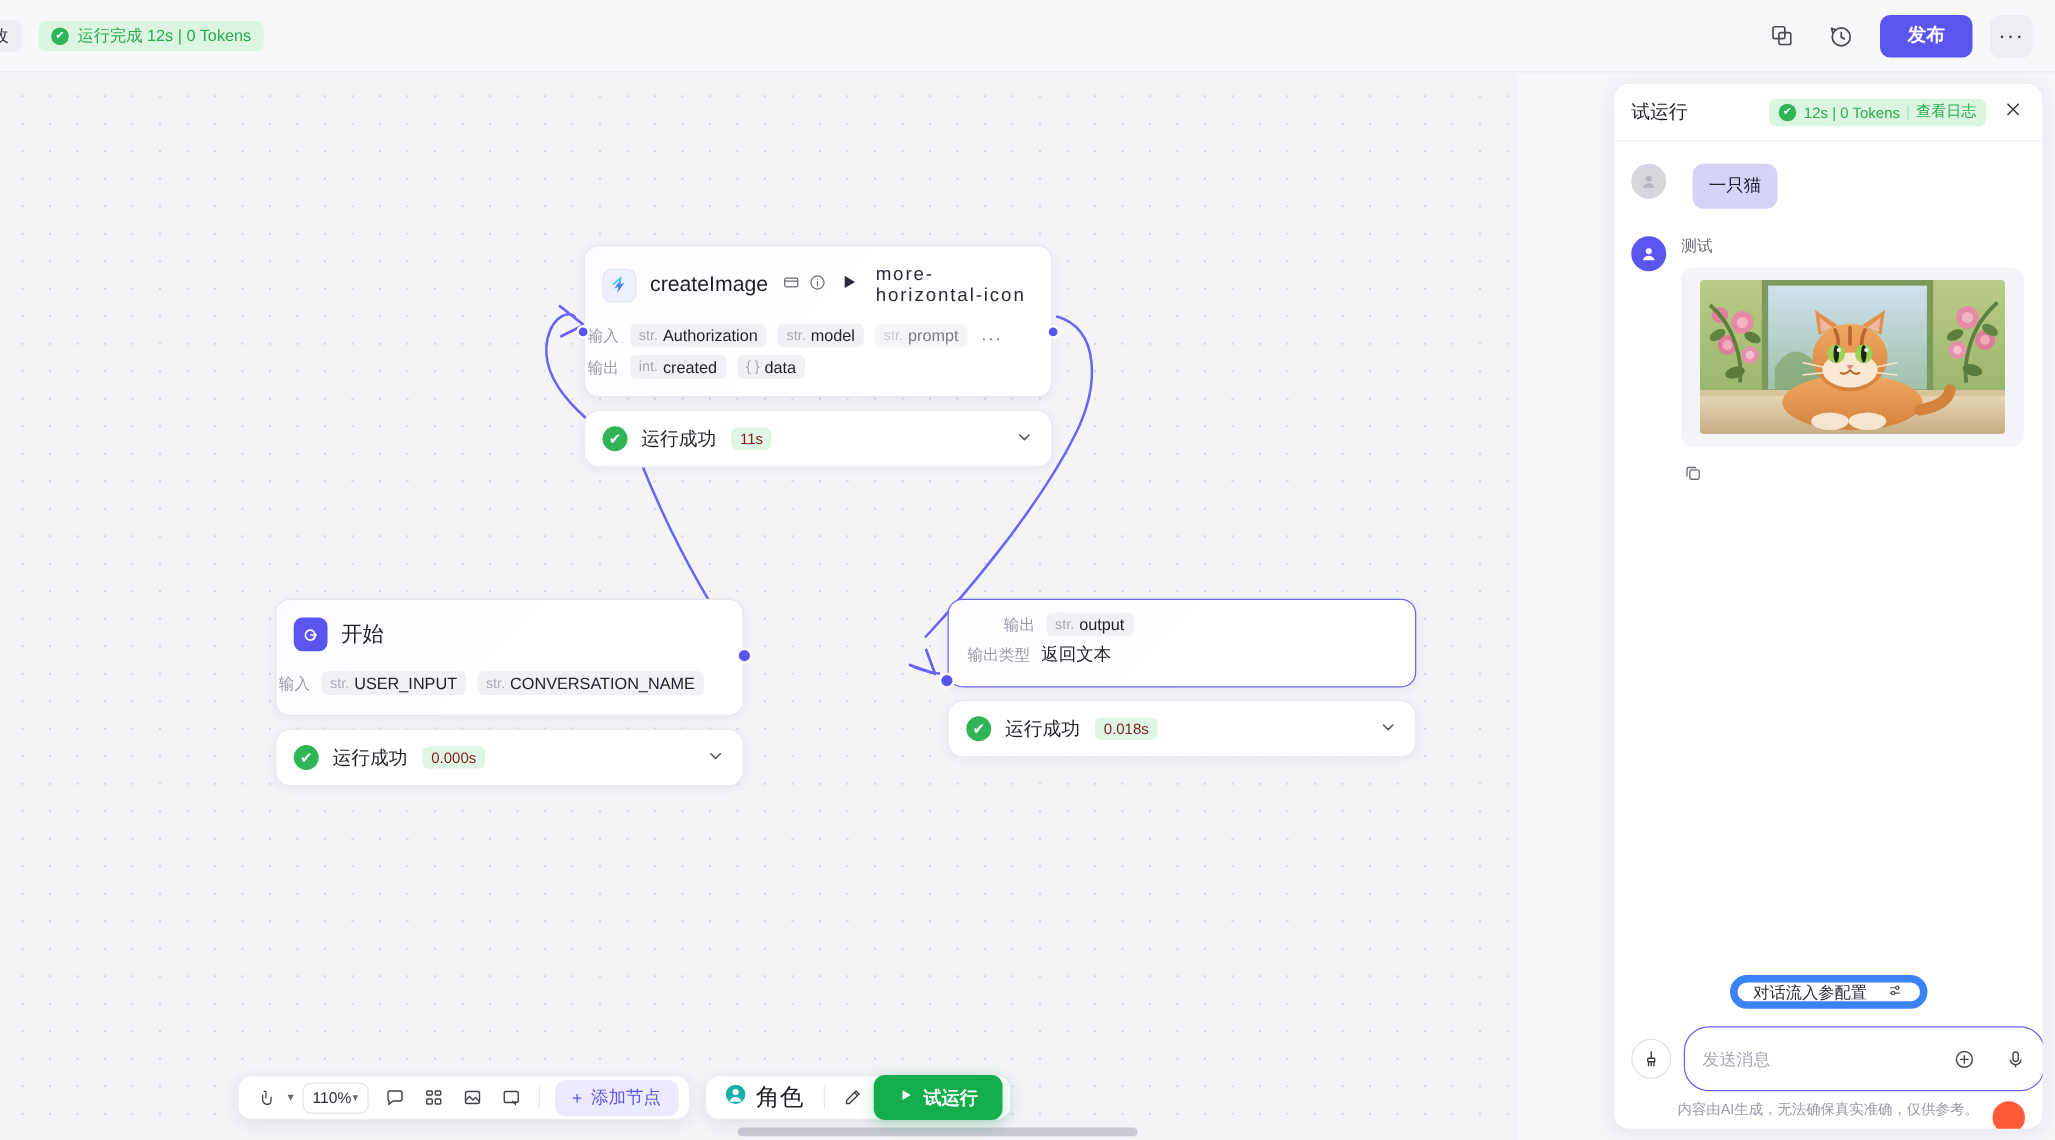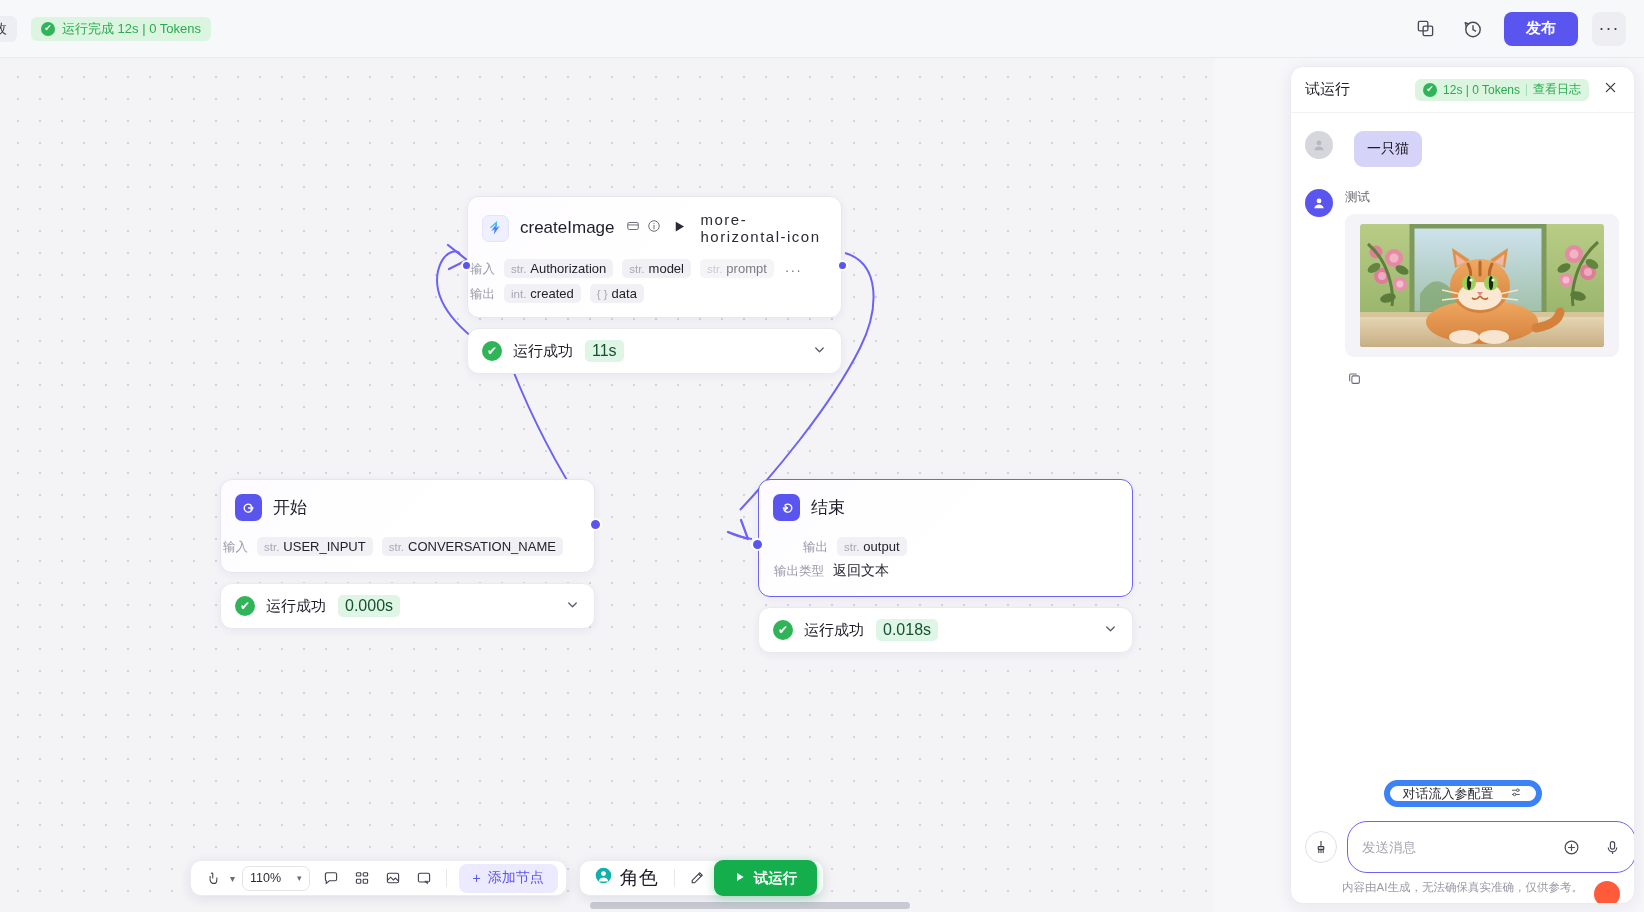--- a/index.html
+++ b/index.html
@@ -101,22 +101,22 @@
     box-shadow: 0 2px 8px rgba(40,40,80,0.06);
     display: flex; align-items: center; padding: 0 14px; height: 46px;
   }
   .status-bar .ok {
     width: 20px; height: 20px; border-radius: 50%; background: #2fb457;
     display: inline-flex; align-items: center; justify-content: center;
     color: #fff; font-size: 12px; flex: 0 0 auto;
   }
   .status-bar .txt { font-size: 15px; color: #1e1e28; margin-left: 11px; }
   .status-bar .time {
-    margin-left: 12px; background: #dff5e5; color: #14532d;
-    font-size: 16px; border-radius: 5px; padding: 2px 7px;
+    margin-left: 12px; background: #dff5e5; color: #7f1d1d;
+    font-size: 12px; border-radius: 5px; padding: 2px 7px;
   }
   .status-bar .chev { margin-left: auto; color: #5a5a68; font-size: 13px; cursor: pointer; }
 
   .port {
     position: absolute; width: 11px; height: 11px; border-radius: 50%;
     background: #5b55f0; border: 2px solid #fff;
   }
   .port.big { width: 13px; height: 13px; }
 
   
@@ -127,21 +127,21 @@
   .toolbar {
     background: #fff; border: 1px solid #ececf2; border-radius: 11px;
     box-shadow: 0 3px 12px rgba(40,40,80,0.10);
     height: 36px; display: flex; align-items: center; padding: 0 8px; gap: 3px;
   }
   .tb-icon {
     width: 28px; height: 28px; border-radius: 6px; display: flex;
     align-items: center; justify-content: center; color: #40404c; cursor: pointer;
   }
   .zoom-sel {
-    display: flex; align-items: center; gap: 16px; border: 1px solid #e3e3ea;
+    display: flex; align-items: center; gap: 1px; border: 1px solid #e3e3ea;
     border-radius: 7px; height: 25px; padding: 0 7px; font-size: 12.5px; color: #2c2c38;
     cursor: pointer; margin: 0 4px;
   }
   .tb-sep { width: 1px; height: 18px; background: #e7e7ee; margin: 0 5px; }
   .add-node-btn {
     display: flex; align-items: center; gap: 7px; background: #eceaff;
     color: #5b55f0; font-size: 14px; border-radius: 8px; height: 29px;
     padding: 0 14px; cursor: pointer; margin-left: 4px;
   }
   .role-btn {
@@ -391,30 +391,20 @@
           <svg width="15" height="15" viewBox="0 0 20 20" fill="none" stroke="#5a5a68" stroke-width="1.7">
             <path d="M5 8 L10 13 L15 8" stroke-linecap="round" stroke-linejoin="round"></path>
           </svg>
         </span>
       </div>
       <div class="port big" style="right:-7px; top:39px;"></div>
     </div>
 
     <div class="node" style="left:758px; top:421px; width:375px;">
       <div class="node-card selected">
-        <div class="node-head">
-          <div class="node-icon end">
-            <svg width="16" height="16" viewBox="0 0 20 20" fill="none" stroke="#fff" stroke-width="1.7">
-              <path d="M7.5 6.5A5 5 0 1 1 6 11" stroke-linecap="round"></path>
-              <path d="M10.5 10h-5" stroke-linecap="round"></path>
-              <path d="M8 7.7 L10.3 10 L8 12.3" stroke-linecap="round" stroke-linejoin="round"></path>
-            </svg>
-          </div>
-          <div class="node-title">结束</div>
-        </div>
         <div class="row" style="padding-top:10px; padding-left:44px;">
           <span class="row-label">输出</span>
           <span class="pill">
             <span class="ty">str.</span>
             <span>output</span>
           </span>
         </div>
         <div class="row" style="padding-bottom:16px; padding-left:15px;">
           <span class="row-label">输出类型</span>
           <span class="plain-val">返回文本</span>

